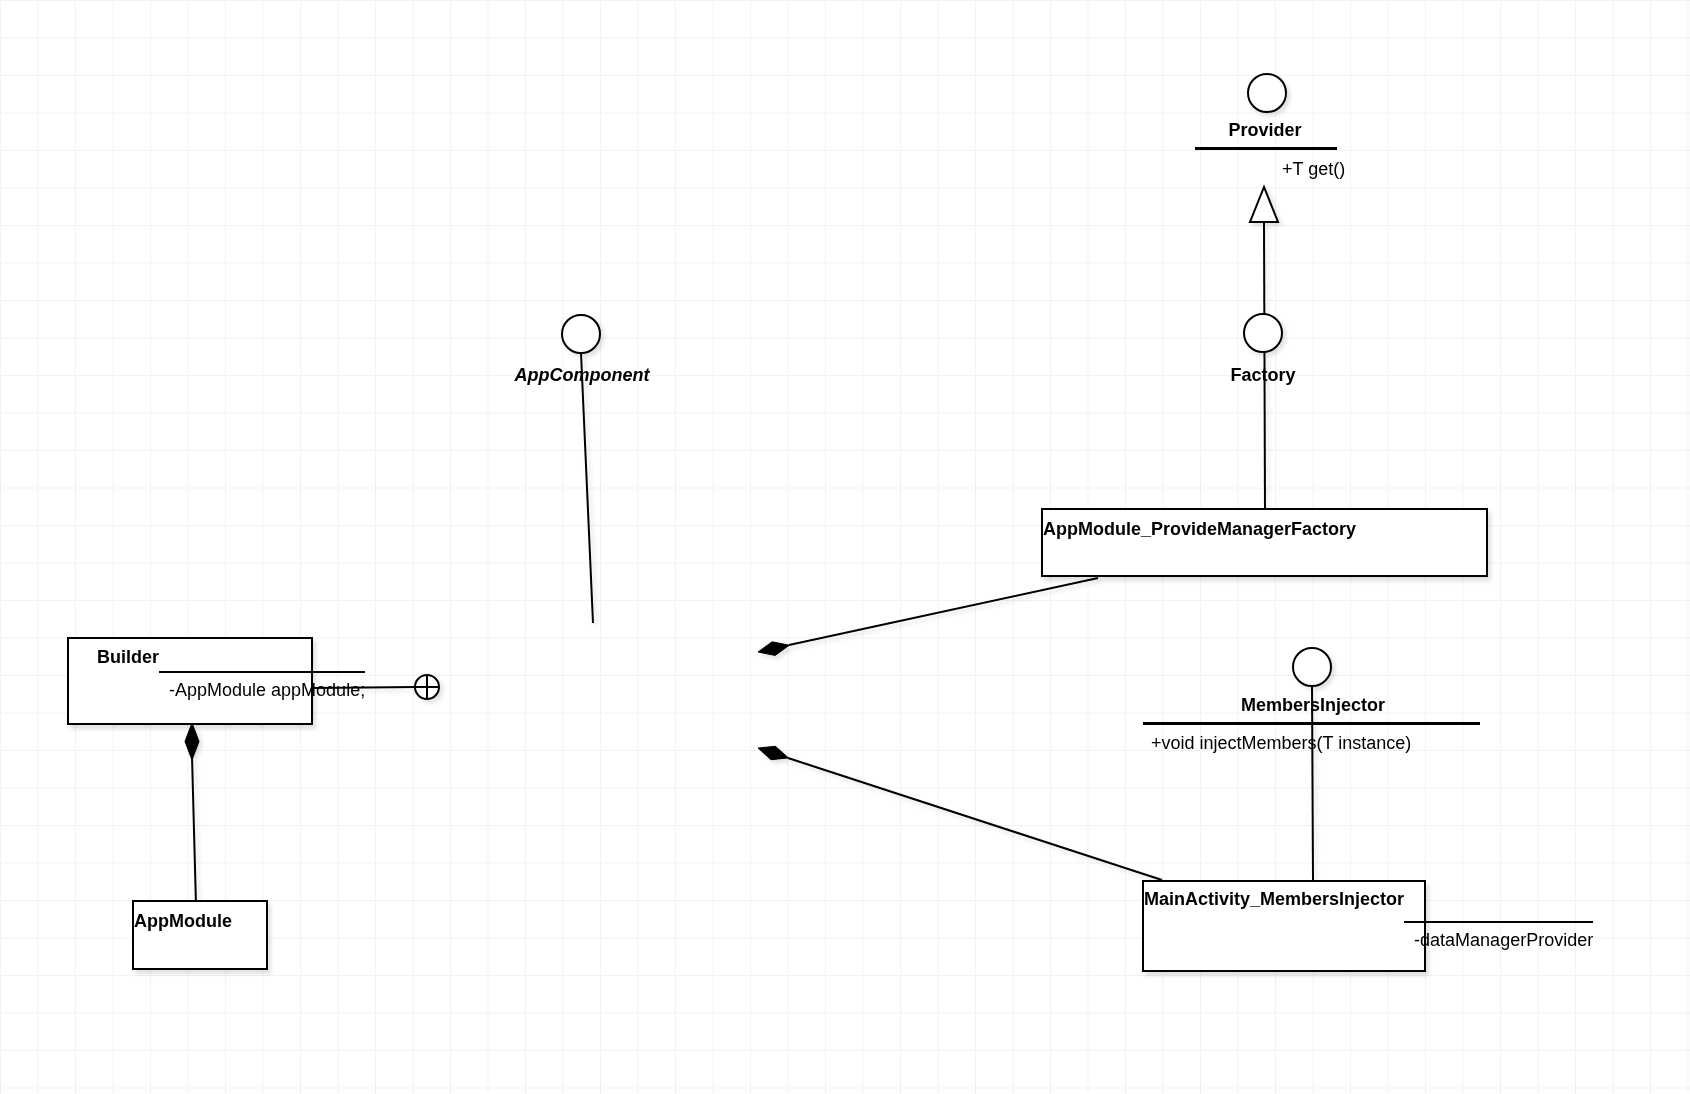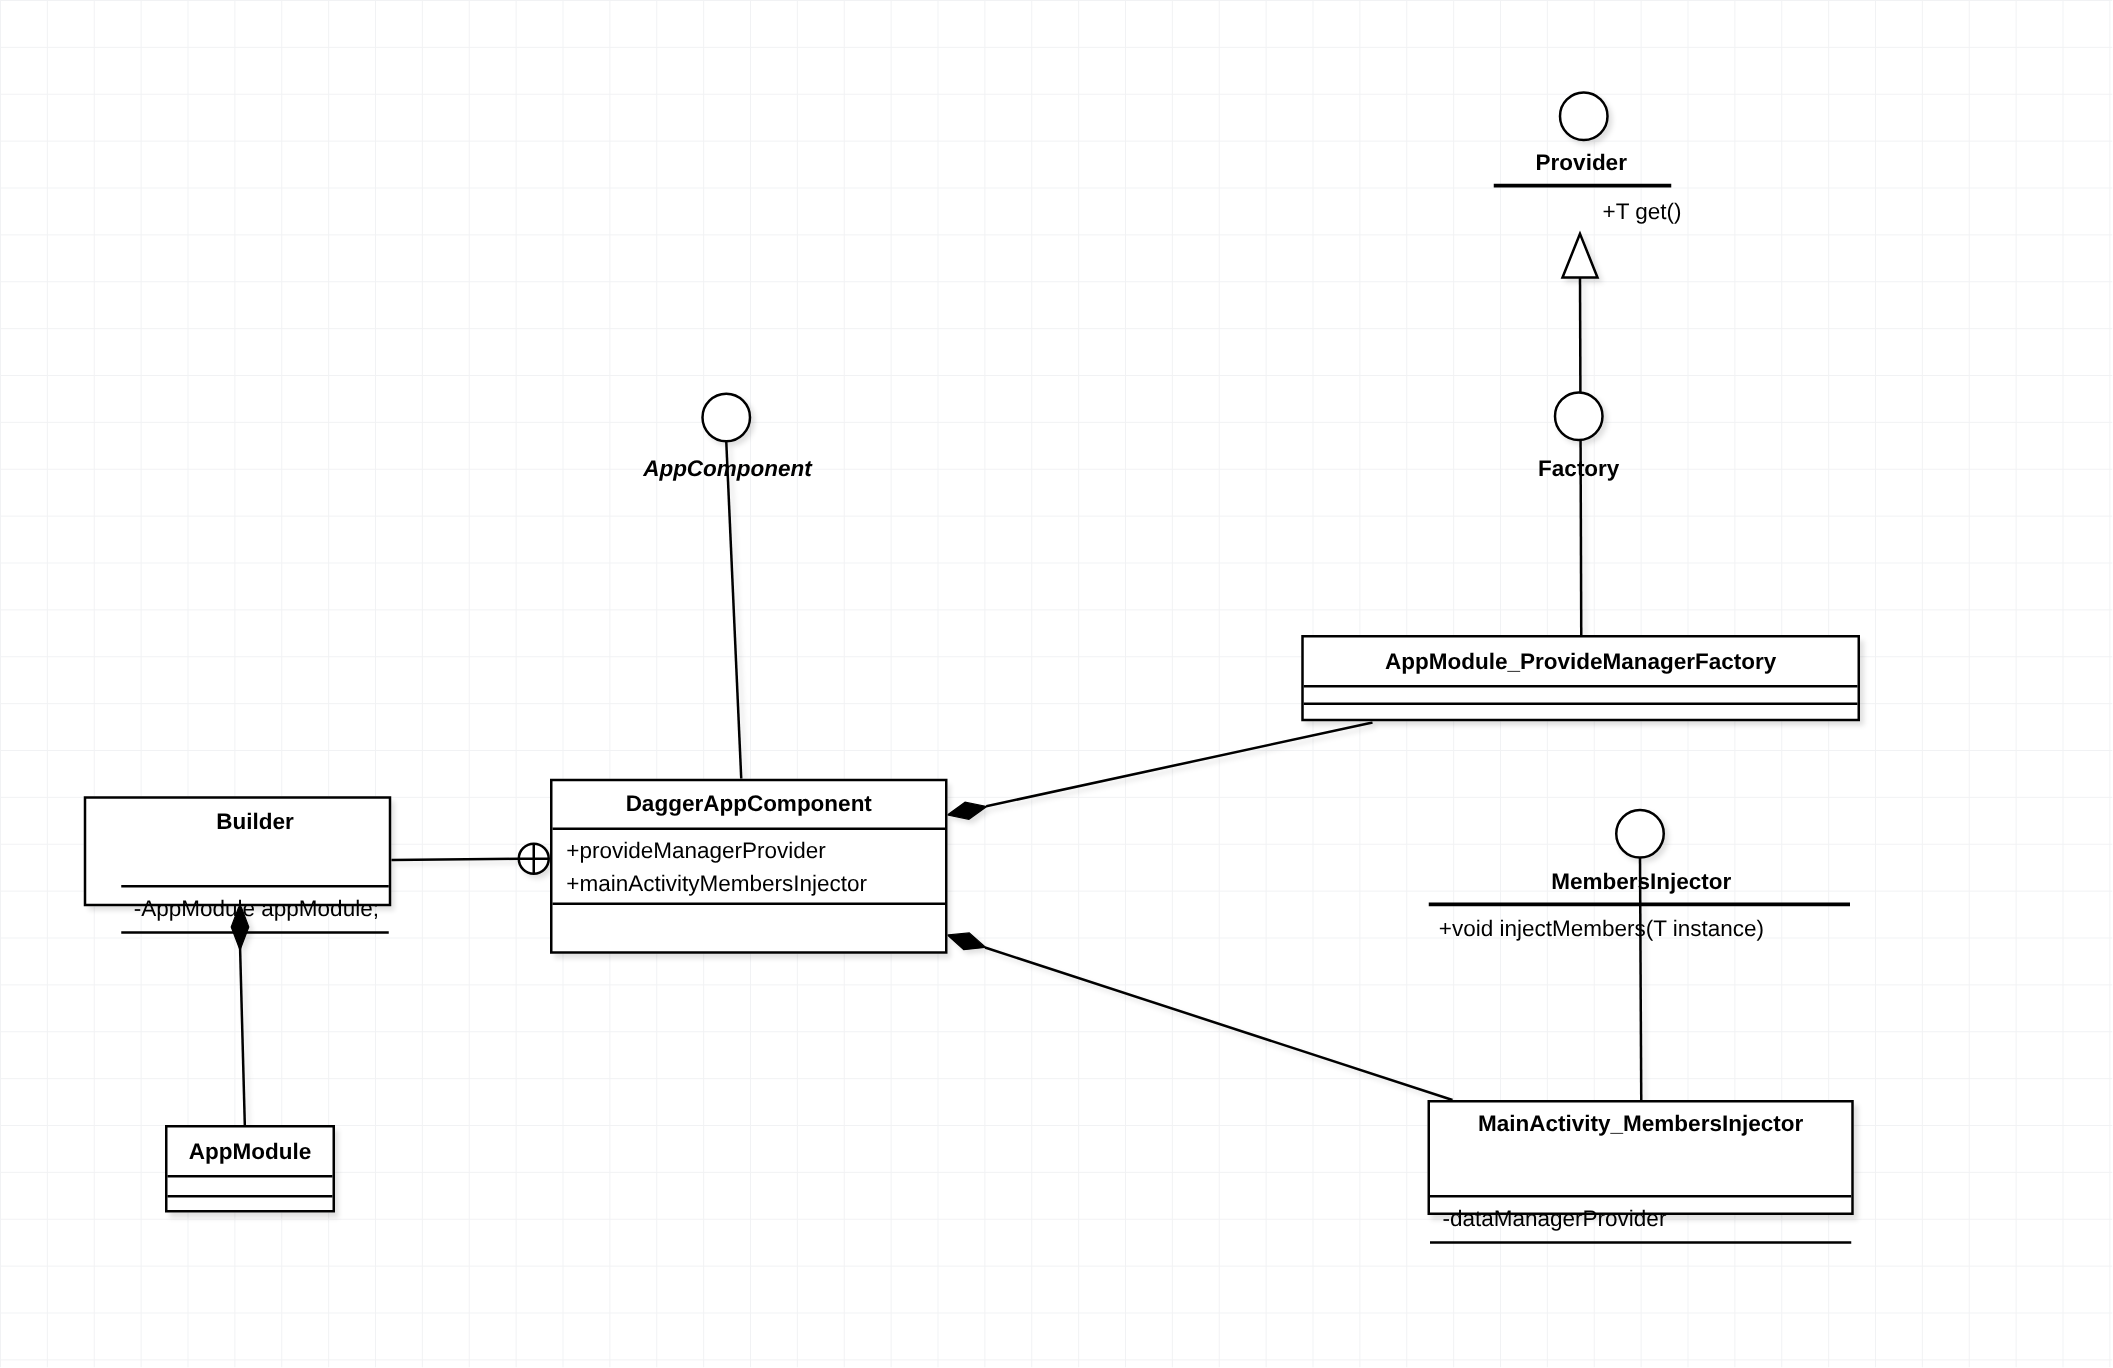--- a/index.html
+++ b/index.html
@@ -32,21 +32,20 @@
   svg.connectors .solid  { fill: #000; stroke: #000; stroke-width: 1; }
 
   .uml-class {
     position: absolute;
     z-index: 2;
     box-sizing: border-box;
     border: 2px solid #000;
     background: #fff;
     box-shadow: 3px 4px 4px rgba(0,0,0,0.12);
     display: flex;
-    flex-direction: column;
   }
   .uml-class .title {
     display: flex;
     align-items: center;
     justify-content: center;
     font-weight: bold;
     font-size: 18px;
     flex: 0 0 auto;
   }
   .uml-class .attrs {
@@ -128,42 +127,34 @@
   </svg>
 
   <div class="uml-class" style="left:67px; top:637px; width:246px; height:88px;padding-left:28px;">
     <div class="title" style="height:37px;">Builder</div>
     <div class="attrs single" style="height:37px;margin-top:32px;">
       <span>-AppModule appModule;</span>
     </div>
     <div class="empty-comp" style="height:10px;"></div>
   </div>
 
-  <div class="uml-class" style="left:440px; top:623px; width:318px; height:140px;">
-    <div class="title" style="height:37px;">DaggerAppComponent</div>
-    <div class="attrs multi" style="height:60px;">
-      <div>+provideManagerProvider</div>
-      <div>+mainActivityMembersInjector</div>
-    </div>
-    <div class="empty-comp" style="height:39px;"></div>
-  </div>
 
   <div class="uml-class" style="left:132px; top:900px; width:136px; height:70px;">
     <div class="title" style="height:38px;">AppModule</div>
     <div class="empty-comp" style="height:16px;"></div>
     <div class="empty-comp" style="height:12px;"></div>
   </div>
 
   <div class="uml-class" style="left:1041px; top:508px; width:447px; height:69px;">
     <div class="title" style="height:38px;">AppModule_ProvideManagerFactory</div>
     <div class="empty-comp" style="height:14px;"></div>
     <div class="empty-comp" style="height:13px;"></div>
   </div>
 
-  <div class="uml-class" style="left:1142px; top:880px; width:341px; height:92px;justify-content:space-between;">
+  <div class="uml-class" style="left:1142px; top:880px; width:284px; height:92px;justify-content:space-between;">
     <div class="title" style="height:35px;">MainActivity_MembersInjector</div>
     <div class="attrs single" style="height:37px;margin-top:39px;">
       <span>-dataManagerProvider</span>
     </div>
     <div class="empty-comp" style="height:16px;"></div>
   </div>
 
   <div class="lollipop-label" style="left:1265px; top:120px;">Provider</div>
   <div class="iface-sep" style="left:1195px; top:147px; width:142px;"></div>
   <div class="iface-op" style="left:1244px; top:159px;margin-left:38px;">+T get()</div>

